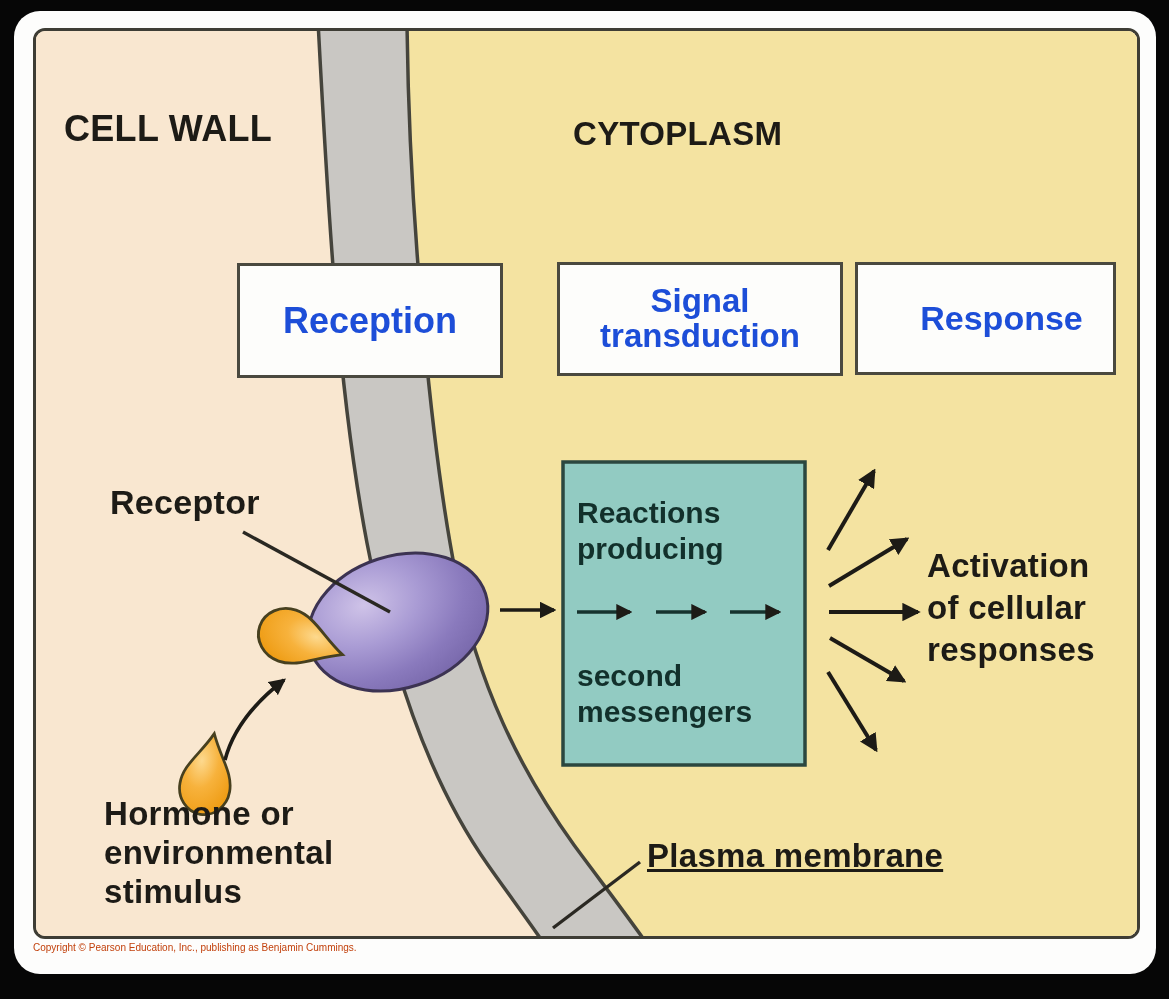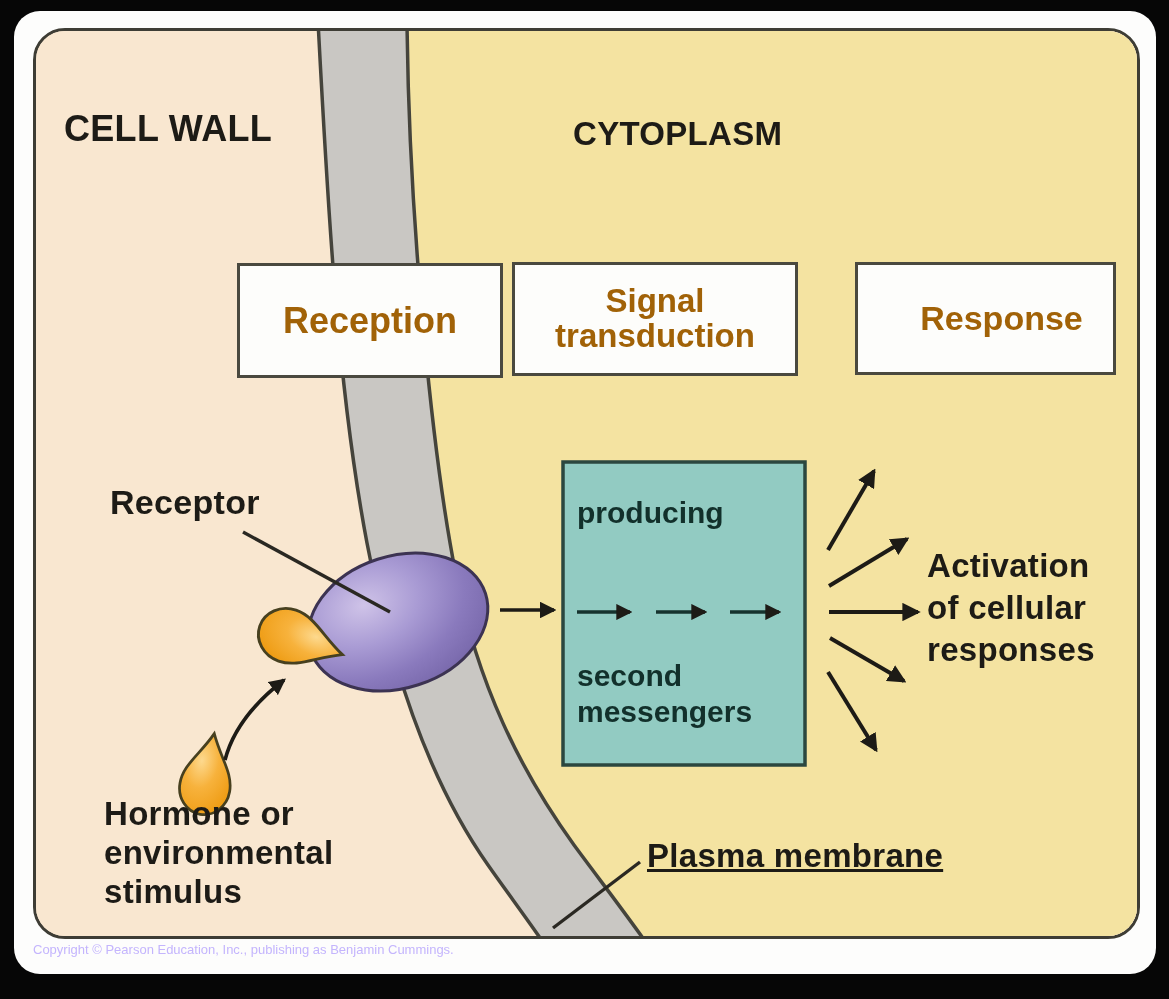--- a/index.html
+++ b/index.html
@@ -7,53 +7,53 @@
     width:1169px;height:999px;position:relative;overflow:hidden;
     background:#060606;
     font-family:"Liberation Sans",sans-serif;
   }
   .frame{
     position:absolute;left:14px;top:11px;width:1142px;height:963px;
     background:#fdfdfc;border-radius:26px;
   }
   .panel{
     position:absolute;left:33px;top:28px;width:1107px;height:911px;
-    border:3px solid #3e3d35;border-radius:32px;overflow:hidden;
+    border:3px solid #3e3d35;border-radius:12px;overflow:hidden;
     background:#f9e7d0;box-sizing:border-box;
   }
   .panel svg.bg{position:absolute;left:0;top:0;z-index:1;}
   .lbl{
     position:absolute;z-index:3;color:#1d1b16;font-weight:700;
     white-space:nowrap;letter-spacing:.3px;
   }
   .region-title{font-size:36px;}
   .stage-box{
     position:absolute;z-index:3;background:#fdfdfb;border:3px solid #4a493f;
     display:flex;flex-direction:column;align-items:center;justify-content:center;
     box-sizing:border-box;text-align:center;
   }
-  .stage-box span{display:block;color:#a16207;font-weight:700;line-height:1.05;}
+  .stage-box span{display:block;color:#1d4ed8;font-weight:700;line-height:1.05;}
   #box-reception{left:201px;top:232px;width:266px;height:115px;font-size:36px;}
-  #box-signal{left:476px;top:231px;width:286px;height:114px;font-size:33px;}
+  #box-signal{left:521px;top:231px;width:286px;height:114px;font-size:33px;}
   #box-response{left:819px;top:231px;width:261px;height:113px;font-size:34px;padding-left:32px;}
   #lbl-cellwall{left:28px;top:77px;}
   #lbl-cytoplasm{left:537px;top:84px;font-size:33px;}
   #lbl-receptor{left:74px;top:452px;font-size:34px;text-align:center;}
   #lbl-hormone{left:68px;top:764px;font-size:33px;line-height:1.18;}
   #lbl-plasma{left:611px;top:806px;font-size:33px;text-decoration:underline;}
   #lbl-activation{left:891px;top:514px;font-size:33px;line-height:1.27;}
   .teal-text{
     position:absolute;z-index:3;color:#12302b;font-weight:700;
     font-size:30px;line-height:1.2;white-space:nowrap;
   }
   #teal-top{left:541px;top:464px;}
   #teal-bottom{left:541px;top:603px;margin-top:24px;}
   .copyright{
     position:absolute;left:33px;top:942px;z-index:3;
-    font-size:13px;font-weight:400;color:#c4b5fd;
+    font-size:10px;font-weight:400;color:#c2410c;
     filter:blur(0.4px);white-space:nowrap;
   }
 </style>
 </head>
 <body>
 
 <div class="frame"></div>
 
 <div class="panel">
 
@@ -136,20 +136,21 @@
 
   <div class="lbl" id="lbl-plasma">Plasma membrane</div>
 
   <div class="lbl" id="lbl-activation">
     <div>Activation</div>
     <div>of cellular</div>
     <div>responses</div>
   </div>
 
   <div class="teal-text" id="teal-top">
+    <div>Reactions</div>
     <div>producing</div>
   </div>
   <div class="teal-text" id="teal-bottom">
     <div>second</div>
     <div>messengers</div>
   </div>
 
 </div>
 
 <div class="copyright">Copyright © Pearson Education, Inc., publishing as Benjamin Cummings.</div>

